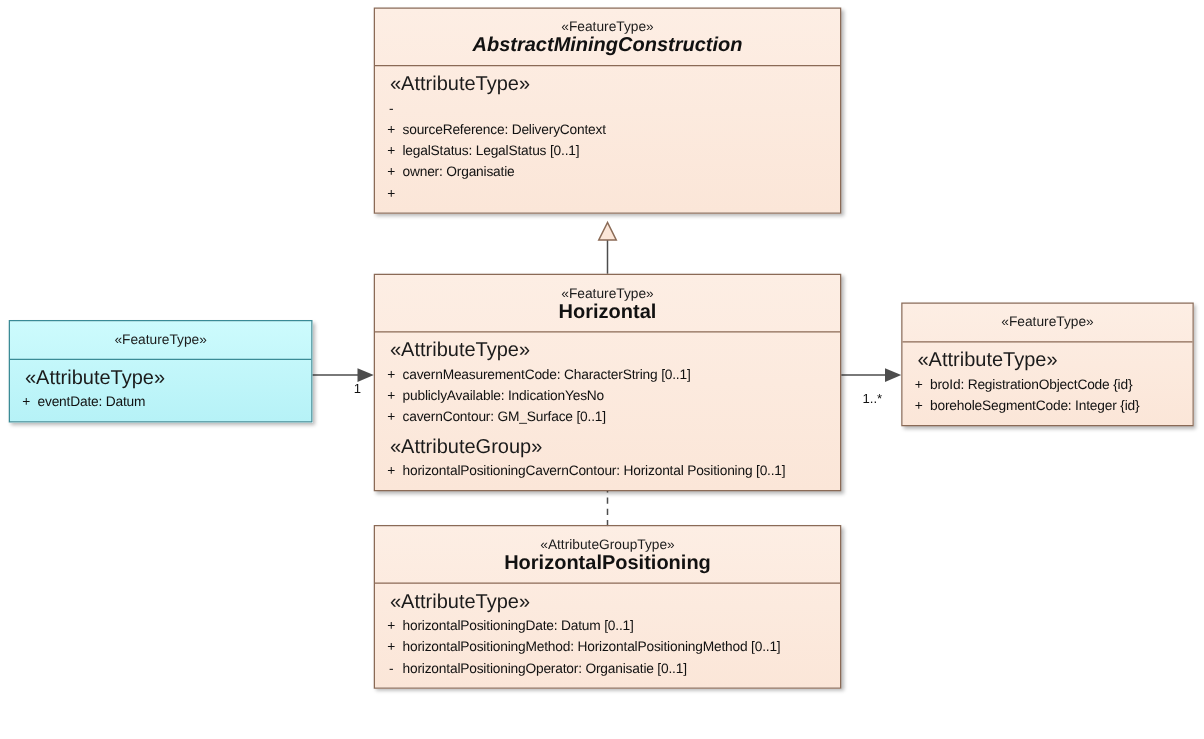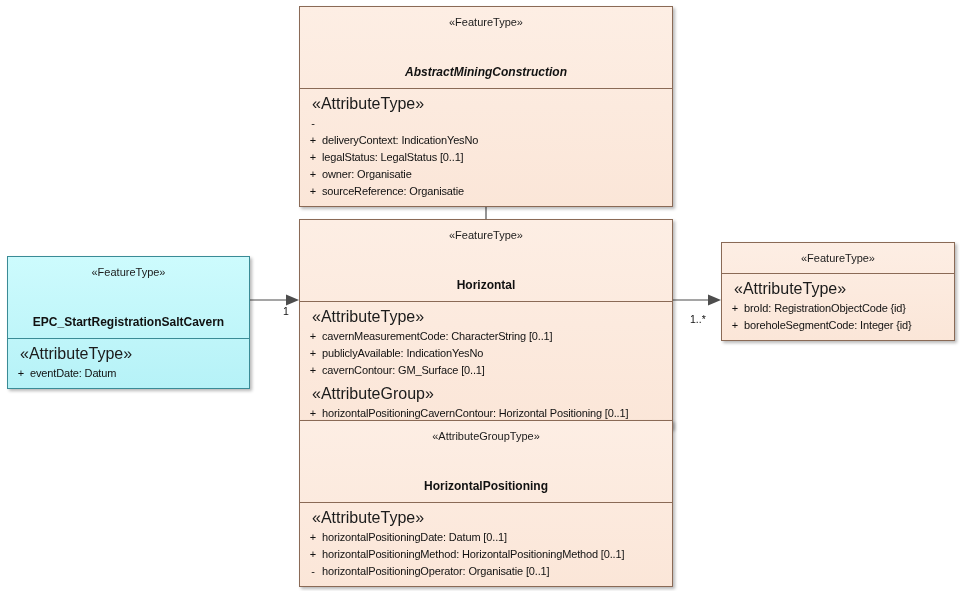--- a/index.html
+++ b/index.html
@@ -43,26 +43,25 @@
     padding: 8px 6px 8px 6px;
     text-align: center;
   }
   .stereotype {
     font-size: 11px;
     color: #1b1b1b;
     line-height: 14px;
     white-space: nowrap;
   }
   .cls-name {
-    font-size: 12px;
+    font-size: 16px;
     font-weight: bold;
     color: #111;
     line-height: 15px;
     white-space: nowrap;
-    margin-top: 36px;
   }
   .cls-name.italic { font-style: italic; }
   .divider {
     height: 1px;
     background: #8a6a56;
     font-size: 0;
     line-height: 0;
   }
   .uml-class.cyan .divider { background: #3a8b96; }
   .compartment {
@@ -124,33 +123,32 @@
       <div class="cls-name italic">AbstractMiningConstruction</div>
     </div>
     <div class="divider"></div>
     <div class="compartment">
       <div class="grp-label">«AttributeType»</div>
       <div class="attr-row">
         <span class="attr-vis">-</span>
       </div>
       <div class="attr-row">
         <span class="attr-vis">+</span>
-        <span class="attr-text">deliveryContext: IndicationYesNo</span>
+        <span class="attr-text">sourceReference: DeliveryContext</span>
       </div>
       <div class="attr-row">
         <span class="attr-vis">+</span>
         <span class="attr-text">legalStatus: LegalStatus [0..1]</span>
       </div>
       <div class="attr-row">
         <span class="attr-vis">+</span>
         <span class="attr-text">owner: Organisatie</span>
       </div>
       <div class="attr-row">
         <span class="attr-vis">+</span>
-        <span class="attr-text">sourceReference: Organisatie</span>
       </div>
     </div>
   </div>
 
   <div class="uml-class" style="left:299px; top:219px; width:374px;">
     <div class="head">
       <div class="stereotype">«FeatureType»</div>
       <div class="cls-name">Horizontal</div>
     </div>
     <div class="divider"></div>
@@ -172,21 +170,20 @@
       <div class="attr-row">
         <span class="attr-vis">+</span>
         <span class="attr-text">horizontalPositioningCavernContour: Horizontal Positioning [0..1]</span>
       </div>
     </div>
   </div>
 
   <div class="uml-class cyan" style="left:7px; top:256px; width:243px;">
     <div class="head">
       <div class="stereotype">«FeatureType»</div>
-      <div class="cls-name">EPC_StartRegistrationSaltCavern</div>
     </div>
     <div class="divider"></div>
     <div class="compartment">
       <div class="grp-label">«AttributeType»</div>
       <div class="attr-row">
         <span class="attr-vis">+</span>
         <span class="attr-text">eventDate: Datum</span>
       </div>
     </div>
   </div>

